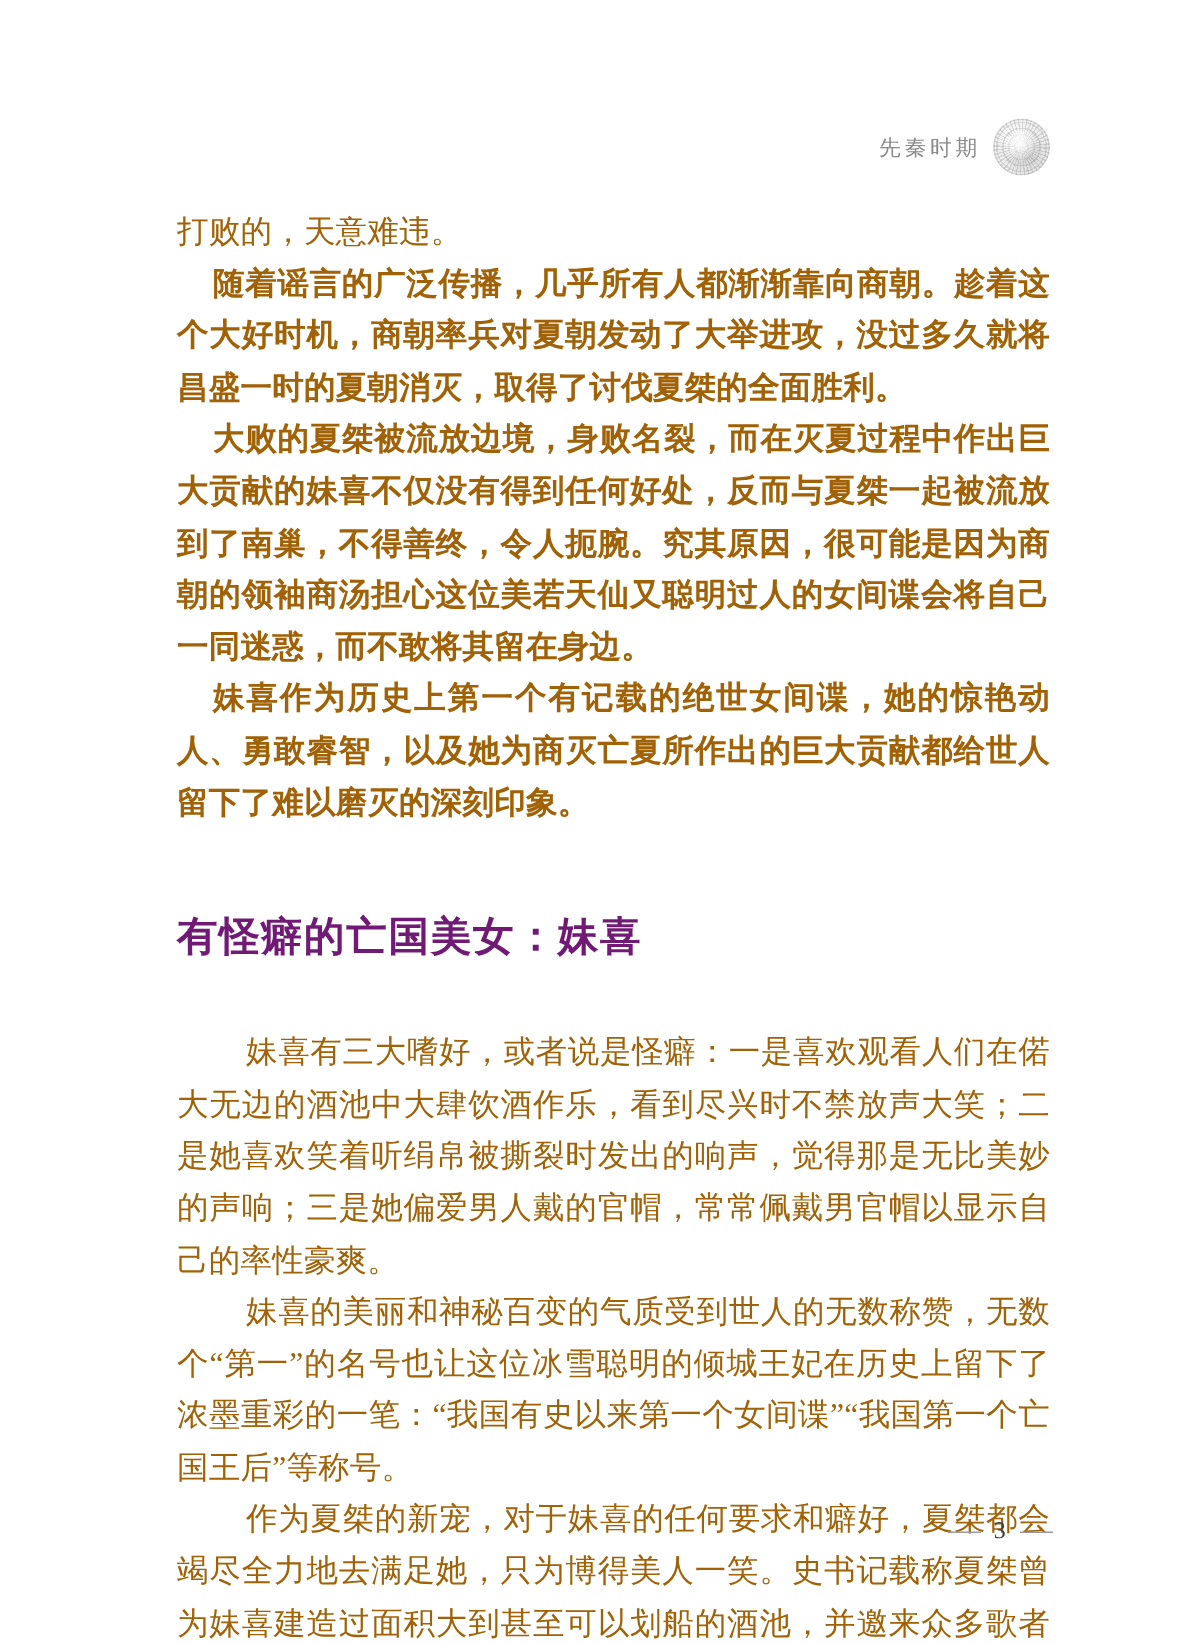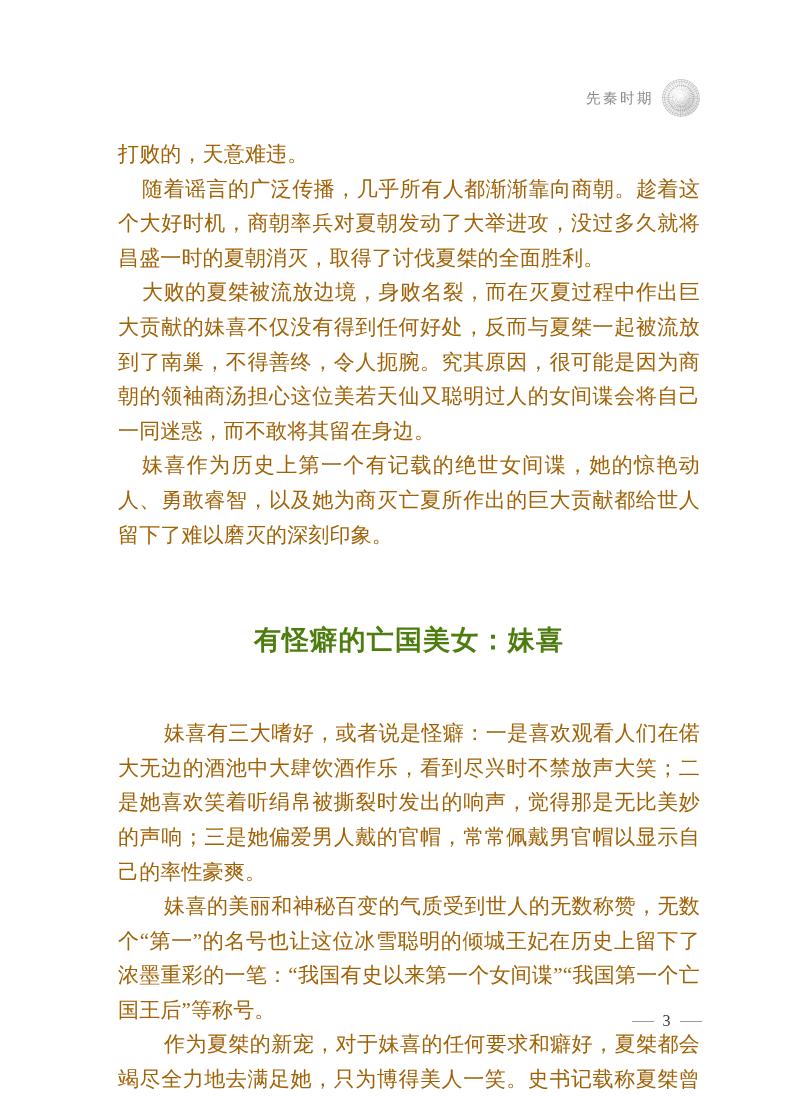--- a/index.html
+++ b/index.html
@@ -83,32 +83,31 @@
     margin: 0;
     font-size: 21px;
     line-height: 34.6px;
     color: #a16207;
     text-align: justify;
     text-justify: inter-character;
     letter-spacing: 0.15px;
     text-indent: 0;
     font-family: "Liberation Serif", "DejaVu Serif", serif;
   }
-  p.indent-1 { text-indent: 24px; }
+  p.indent-1 { text-indent: 24px; font-weight: bold; }
   p.indent-2 { text-indent: 46px; }
 
   
   h2.section-title {
-    margin: 16px;
+    margin: 0;
     padding: 0;
     font-size: 27px;
     font-weight: bold;
     letter-spacing: 1.2px;
-    text-align: center;
-    color: #4d7c0f;
+    color: #701a75;
     font-family: "Liberation Serif", "DejaVu Serif", serif;
     text-indent: 0;
   }
   .gap-before-title { height: 54px; }
   .gap-after-title  { height: 42px; }
 
   
   .folio {
     position: absolute;
     bottom: 66px;

